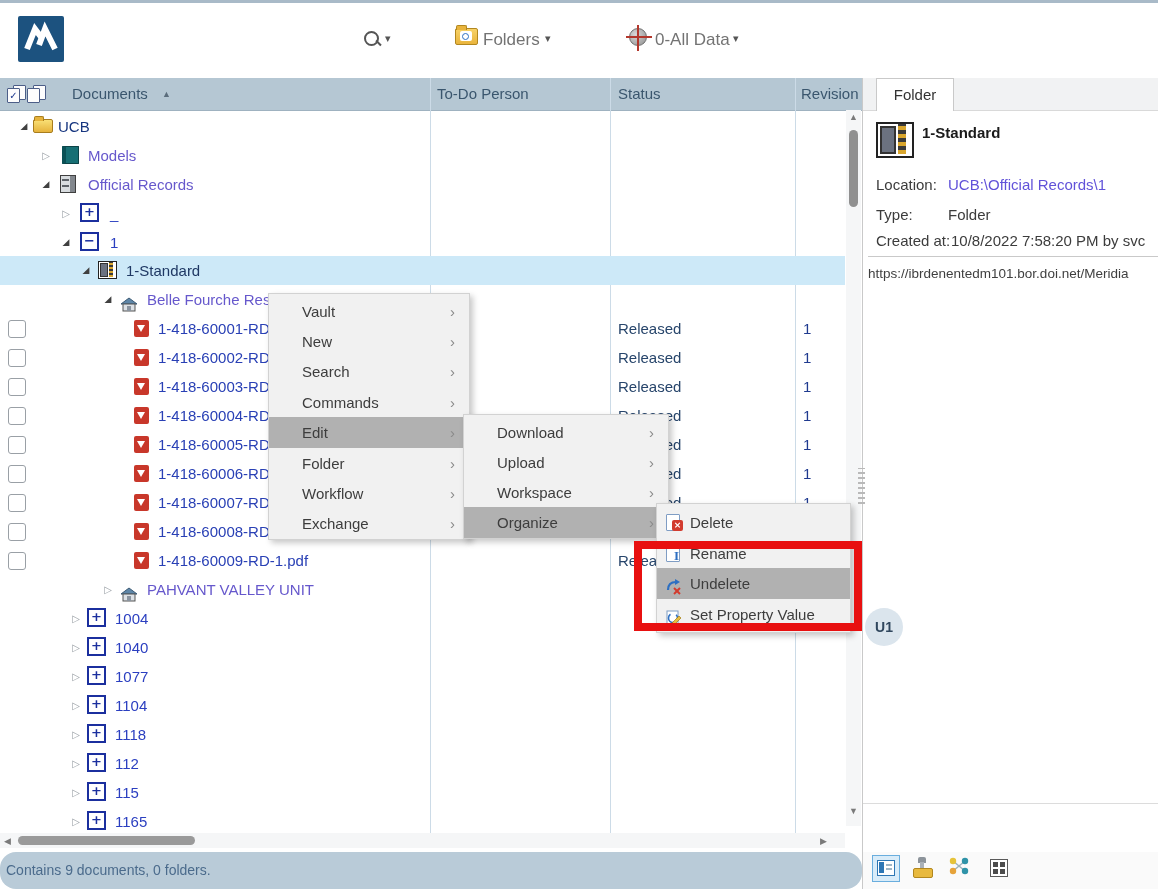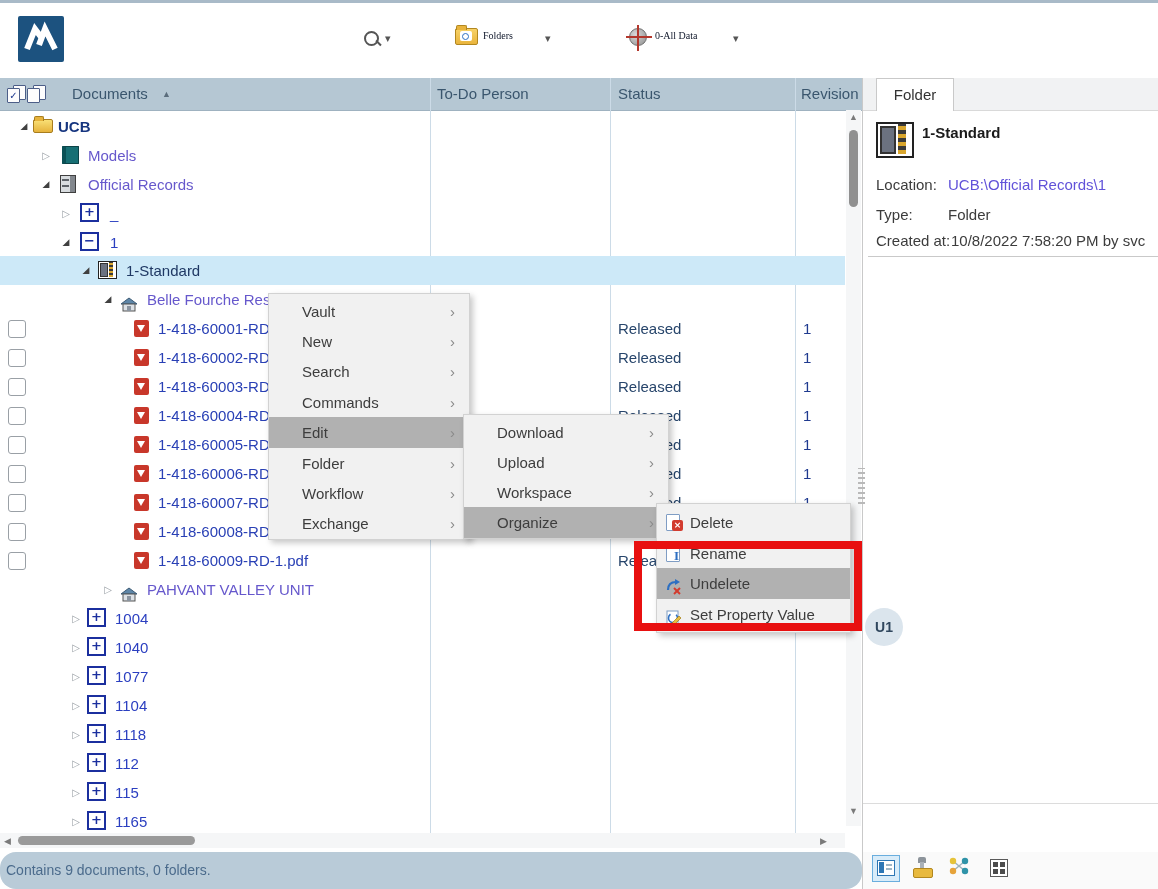--- a/index.html
+++ b/index.html
@@ -8,41 +8,41 @@
   .abs{position:absolute;}
   
   #topline{left:0;top:0;width:1158px;height:3px;background:#a9bac8;}
   #logo{left:18px;top:16px;width:46px;height:46px;background:#1c527f;border-radius:2px;}
   #searchbox{left:100px;top:25px;width:248px;height:26px;border:1px solid #ababab;background:#fff;
              font:15px "Liberation Sans",sans-serif;color:#444;padding:0 8px;}
   #searchbox::placeholder{color:#8c8c8c;}
   .mag{left:364px;top:31px;width:11px;height:11px;border:2px solid #555;border-radius:50%;}
   .maghandle{left:375px;top:42px;width:7px;height:2px;background:#555;transform:rotate(45deg);}
   .caret{color:#555;font-size:11px;}
-  .tbtn-label{font-size:10px;color:#0f172a;font-family:Liberation Serif, serif;}
+  .tbtn-label{font-size:17px;color:#737373;}
   .i-foldbig{left:455px;top:28px;width:21px;height:15px;background:linear-gradient(#f7d267,#e9b43c);
              border:1px solid #b2871f;border-radius:2px;}
   .i-foldbig::before{content:"";position:absolute;top:-4px;left:0;width:9px;height:4px;background:#e9b43c;
              border:1px solid #b2871f;border-bottom:none;border-radius:2px 2px 0 0;}
   .i-foldbig .sticker{position:absolute;left:4px;top:2px;width:12px;height:10px;background:#fff;border-radius:2px;}
   .i-foldbig .lens{position:absolute;left:6px;top:4px;width:5px;height:5px;border:1.5px solid #2d6fc2;border-radius:50%;}
   .i-scope{left:629px;top:28px;width:16px;height:16px;border-radius:50%;
            background:radial-gradient(circle at 35% 35%,#d8d8d8,#8f8f8f);border:1px solid #6f6f6f;}
   .i-scope::before{content:"";position:absolute;left:-4px;top:7px;width:26px;height:2px;background:#b3372c;}
   .i-scope::after{content:"";position:absolute;left:7px;top:-4px;width:2px;height:26px;background:#b3372c;}
   
   #colhdr{left:0;top:78px;width:863px;height:32px;background:#b5c7d3;border-bottom:1px solid #9fb2c0;}
   .hdrtxt{font-size:15px;color:#3a566e;line-height:32px;}
   .pg{position:absolute;width:11px;height:13px;background:#fdfdfd;border:1px solid #4c5e88;border-radius:1px;}
   .sort{font-size:9px;color:#5b6d7c;}
   .coldiv{top:78px;width:1px;height:755px;background:#ccdbe7;}
   
   .trow{position:absolute;left:0;width:845px;height:29px;line-height:29px;font-size:15px;}
   .lbl{position:absolute;white-space:nowrap;}
-  .blue{color:#2b3fc0;} .violet{color:#6658cc;text-align:right;} .navy{color:#16357f;font-weight:bold;}
+  .blue{color:#2b3fc0;} .violet{color:#6658cc;text-align:right;} .navy{color:#16357f;font-weight:normal;}
   .dknavy{color:#1f3864;} .doc{color:#2940b5;}
   .tw{position:absolute;width:12px;text-align:center;}
   .tw.o{font-size:9px;color:#404040;} .tw.c{font-size:10px;color:#9aa0a6;}
   #selrow{left:0;top:256px;width:845px;height:29px;background:#cde9f8;}
   .cb{position:absolute;left:8px;top:6px;width:16px;height:16px;border:1px solid #9aa0a6;border-radius:3px;background:#fff;}
   .stat{position:absolute;left:618px;color:#27456b;}
   .rev{position:absolute;left:803px;color:#1f3a8f;}
   
   .icn{position:absolute;top:7px;}
   .i-fold{width:18px;height:12px;background:linear-gradient(#f9e076,#e6b33c);border:1px solid #a87d1d;border-radius:2px;}
@@ -434,20 +434,21 @@
   <div class="abs" id="tab">Folder</div>
   <span class="abs icn i-door" id="bigdoor" style="left:876px;top:122px;"></span>
   <span class="abs" id="ptitle">1-Standard</span>
   <span class="prow plabel" style="top:176px;">Location:</span>
   <span class="prow pval" id="loclink" style="top:176px;">UCB:\Official Records\1</span>
   <span class="prow plabel" style="top:206px;">Type:</span>
   <span class="prow pval" style="top:206px;">Folder</span>
   <span class="prow plabel" style="top:232px;">Created at:</span>
   <span class="prow pval" style="top:232px;left:951px;width:207px;overflow:hidden;">10/8/2022 7:58:20 PM by svc</span>
   <div class="abs" id="pdivider"></div>
+  <div class="abs" id="purl">https://ibrdenentedm101.bor.doi.net/Meridia</div>
   <div class="abs" id="avatar">U1</div>
   <div class="abs" id="pdivider2"></div>
 
   <div class="abs" id="statusbar">
       <span>Contains 9 documents, 0 folders.</span>
     </div>
   <div class="abs" id="rfooter"></div>
   <div class="ficon" id="fi1">
       <span class="inner"></span>
     </div>

